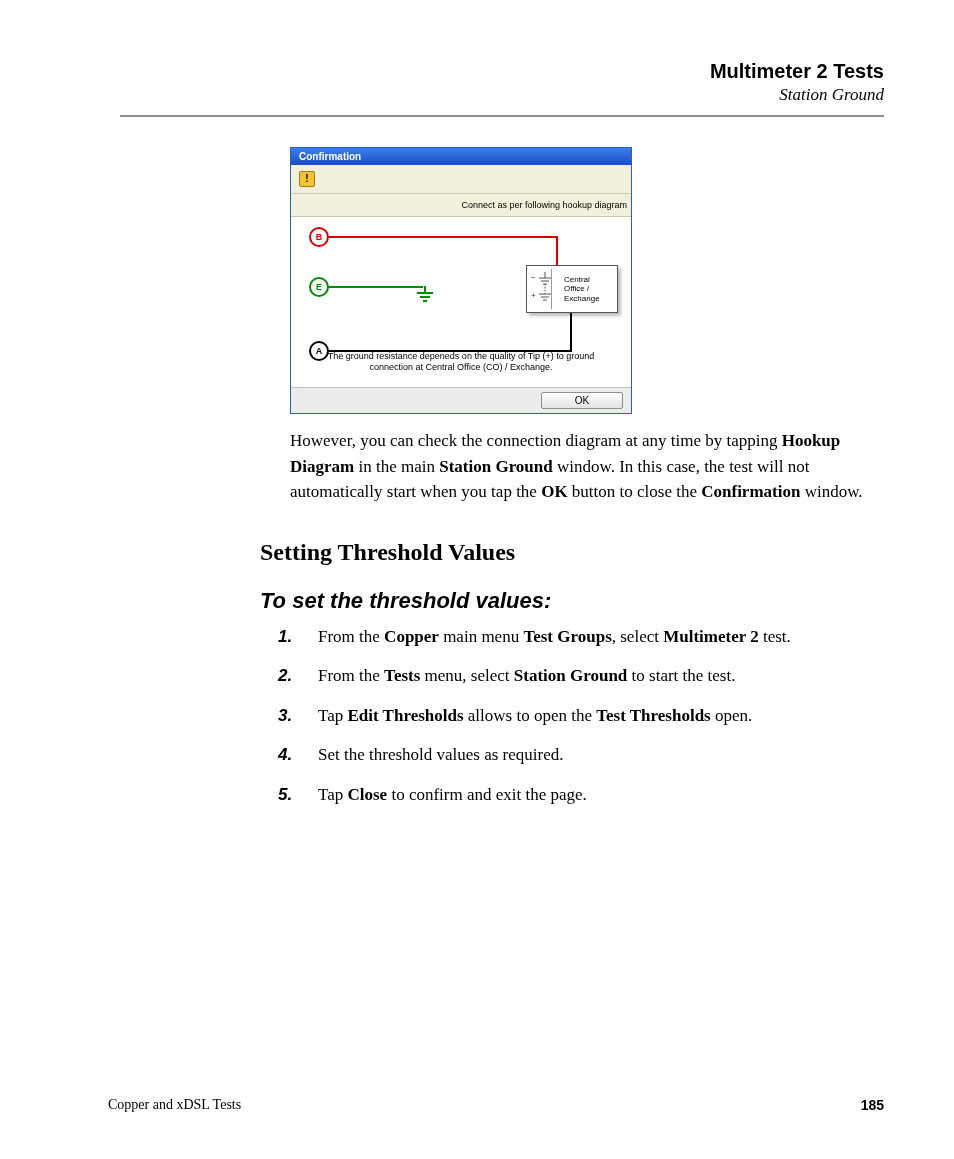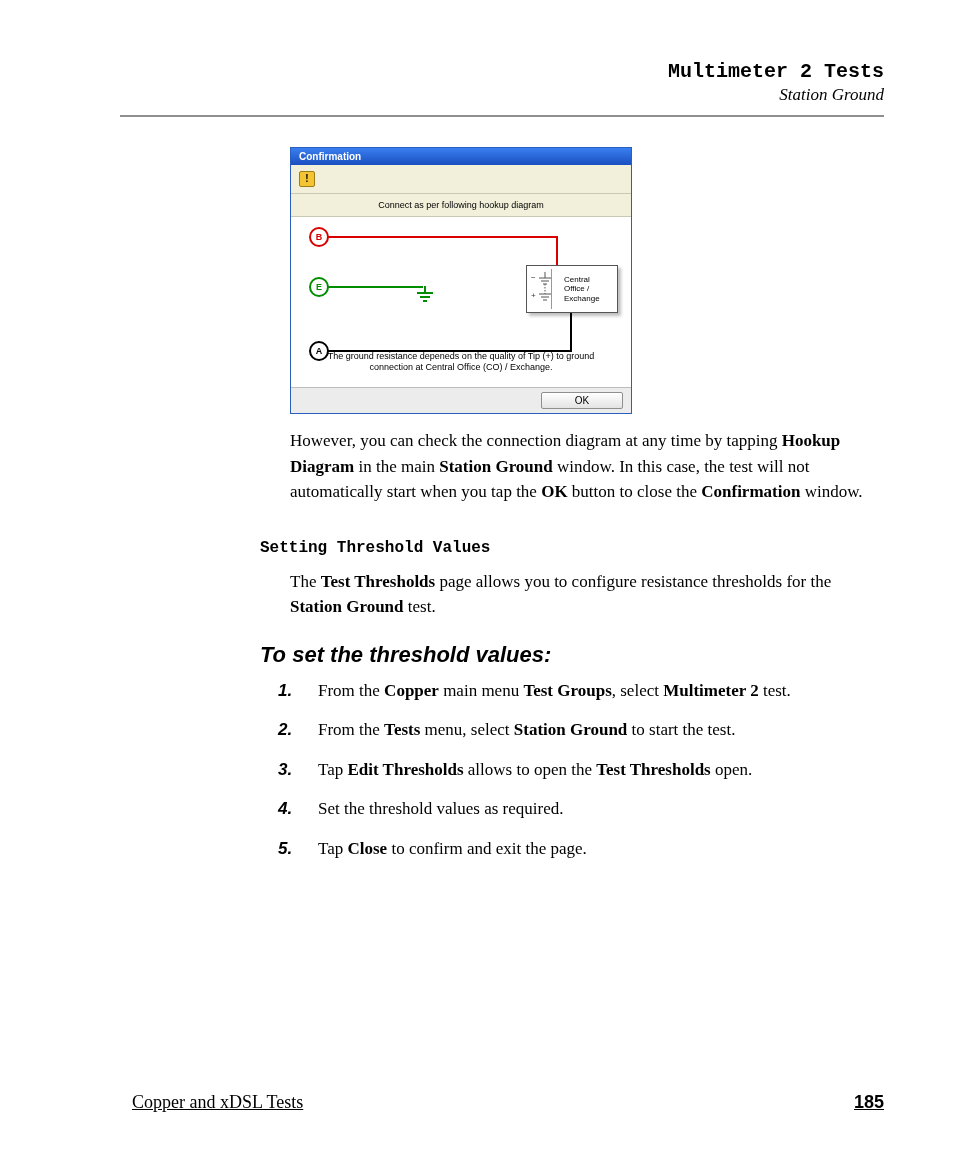--- a/index.html
+++ b/index.html
@@ -14,21 +14,21 @@
     padding: 60px 70px 50px 120px;
     box-sizing: border-box;
     position: relative;
     min-height: 1159px;
   }
   .header-block {
     text-align: right;
     margin-bottom: 6px;
   }
   .chapter-title {
-    font-family: Liberation Mono, monospace;
+    font-family: Liberation Sans, sans-serif;
     font-weight: 700;
     font-size: 20px;
   }
   .section-subtitle {
     font-style: italic;
     font-size: 17px;
     margin-top: 2px;
   }
   .hr {
     border: none;
@@ -70,21 +70,21 @@
     display: flex;
     align-items: center;
     justify-content: center;
     font-weight: 900;
     color: #000;
     font-size: 10px;
     margin-right: 6px;
     flex-shrink: 0;
   }
   .dialog-cap {
-    text-align: center;
+    text-align: right;
     background: #f2f0da;
     padding: 6px 4px 6px 4px;
     border-bottom: 1px solid #c9c8b4;
   }
   .diagram-area {
     position: relative;
     height: 170px;
     background: #fff;
   }
   .node-circle {
@@ -160,25 +160,25 @@
     text-align: center;
   }
   .body-text {
     margin-left: 170px;
     font-size: 17px;
     line-height: 1.5;
   }
   .body-text p { margin: 0 0 0 0; font-family: Liberation Serif, serif; }
   .h2 {
     margin-left: 140px;
-    font-family: Liberation Mono, monospace;
-    font-weight: 700;
-    font-size: 16px;
+    font-family: Liberation Serif, serif;
+    font-weight: 700;
+    font-size: 24px;
     margin-top: 34px;
-    margin-bottom: 12px;
+    margin-bottom: 4px;
   }
   .proc-head {
     margin-left: 140px;
     font-family: Arial, Helvetica, sans-serif;
     font-style: italic;
     font-weight: 700;
     font-size: 22px;
     margin-top: 22px;
     margin-bottom: 10px;
   }
@@ -200,27 +200,26 @@
     content: counter(step) ".";
     position: absolute;
     left: -12px;
     font-family: Arial, Helvetica, sans-serif;
     font-weight: 700;
     font-style: italic;
   }
   .b { font-weight: 700; }
   .footer {
     position: absolute;
-    left: 132px;
+    left: 108px;
     right: 70px;
     bottom: 46px;
     display: flex;
     justify-content: space-between;
-    font-size: 18px;
-    text-decoration: underline;
+    font-size: 14px;
   }
   .footer .pg {
     font-family: Arial, Helvetica, sans-serif;
     font-weight: 700;
   }
 </style>
 </head>
 <body>
 
 <div class="page">
@@ -287,25 +286,20 @@
   </div>
 
   <div class="body-text">
     <p>
       <span>However, you can check the connection diagram at any time by tapping </span><span class="b">Hookup Diagram</span><span> in the main </span><span class="b">Station Ground</span><span> window. In this case, the test will not automatically start when you tap the </span><span class="b">OK</span><span> button to close the </span><span class="b">Confirmation</span><span> window.</span>
     </p>
   </div>
 
   <div class="h2">Setting Threshold Values</div>
 
-  <div class="body-text">
-    <p>
-      <span>The </span><span class="b">Test Thresholds</span><span> page allows you to configure resistance thresholds for the </span><span class="b">Station Ground</span><span> test.</span>
-    </p>
-  </div>
 
   <div class="proc-head">To set the threshold values:</div>
 
   <ol class="steps">
     <li>
       <span>From the </span><span class="b">Copper</span><span> main menu </span><span class="b">Test Groups</span><span>, select </span><span class="b">Multimeter 2</span><span> test.</span>
     </li>
     <li>
       <span>From the </span><span class="b">Tests</span><span> menu, select </span><span class="b">Station Ground</span><span> to start the test.</span>
     </li>

